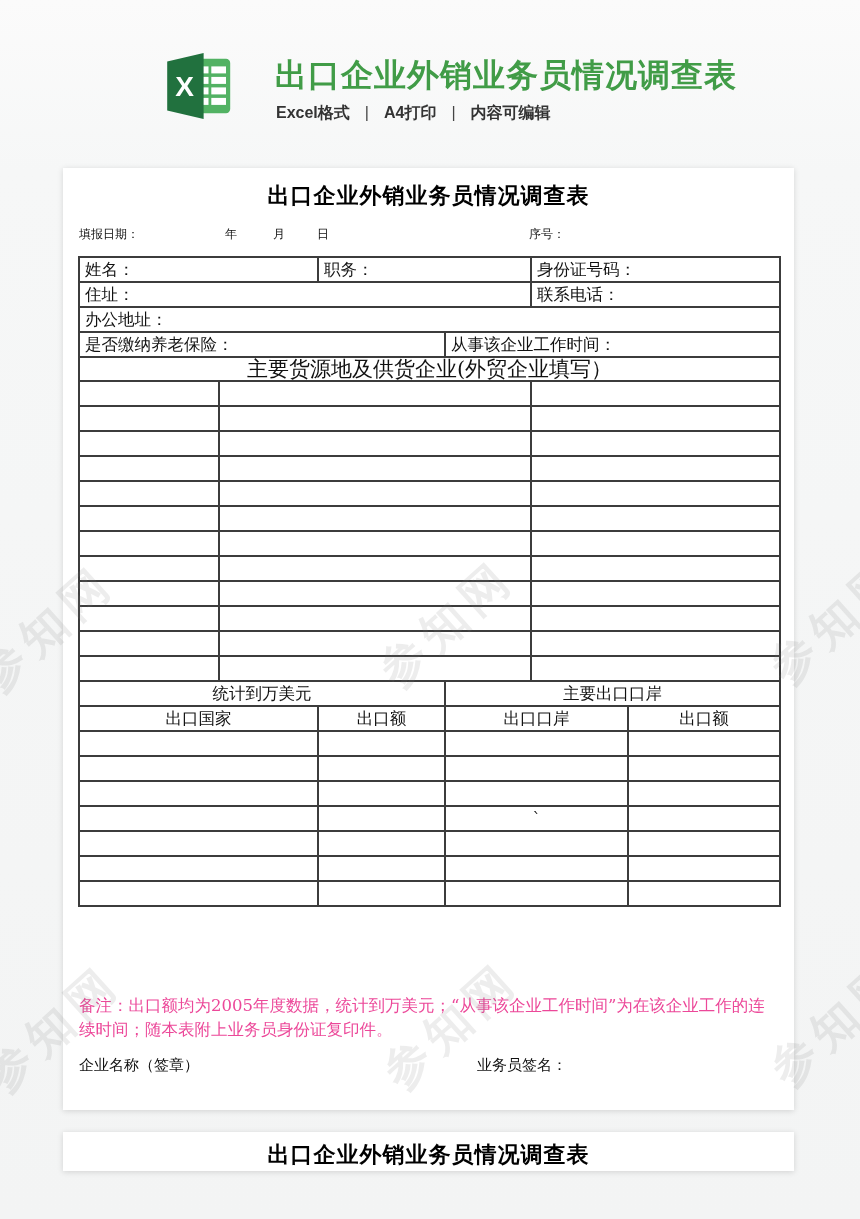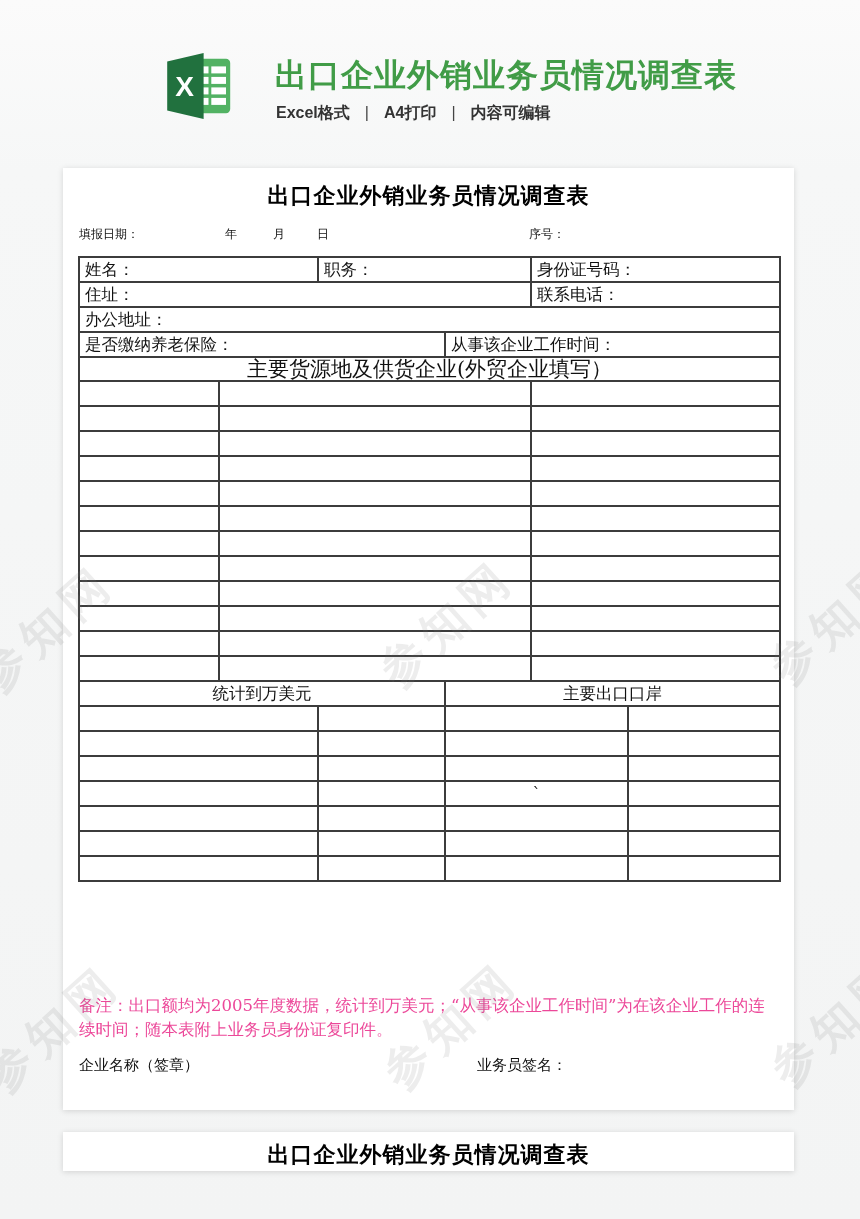--- a/index.html
+++ b/index.html
@@ -209,20 +209,26 @@
           <td></td>
           <td colspan="3"></td>
           <td colspan="2"></td>
         </tr>
 
     <tr class="h25">
       <td colspan="3" class="ctr">统计到万美元</td>
       <td colspan="3" class="ctr">主要出口口岸</td>
     </tr>
     <tr class="h25">
+      <td colspan="2" class="ctr">出口国家</td>
+      <td class="ctr">出口额</td>
+      <td colspan="2" class="ctr">出口口岸</td>
+      <td class="ctr">出口额</td>
+    </tr>
+    <tr class="h25">
           <td colspan="2"></td>
           <td></td>
           <td colspan="2"></td>
           <td></td>
         </tr>
     <tr class="h25">
           <td colspan="2"></td>
           <td></td>
           <td colspan="2"></td>
           <td></td>

